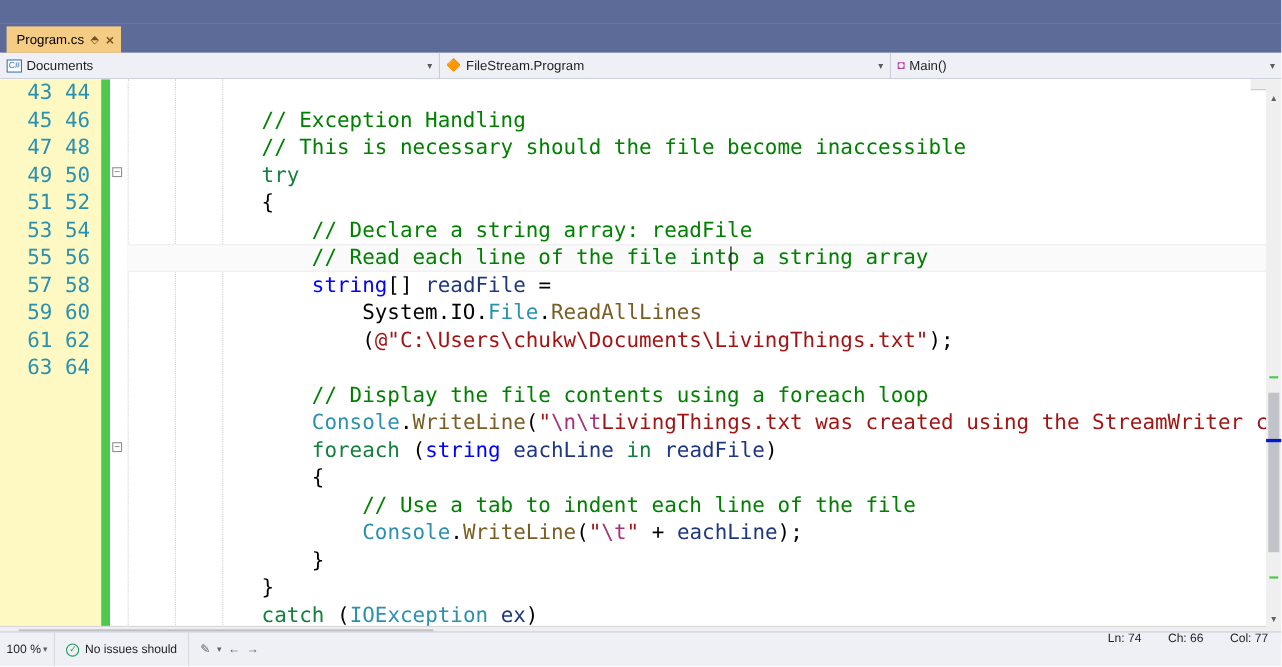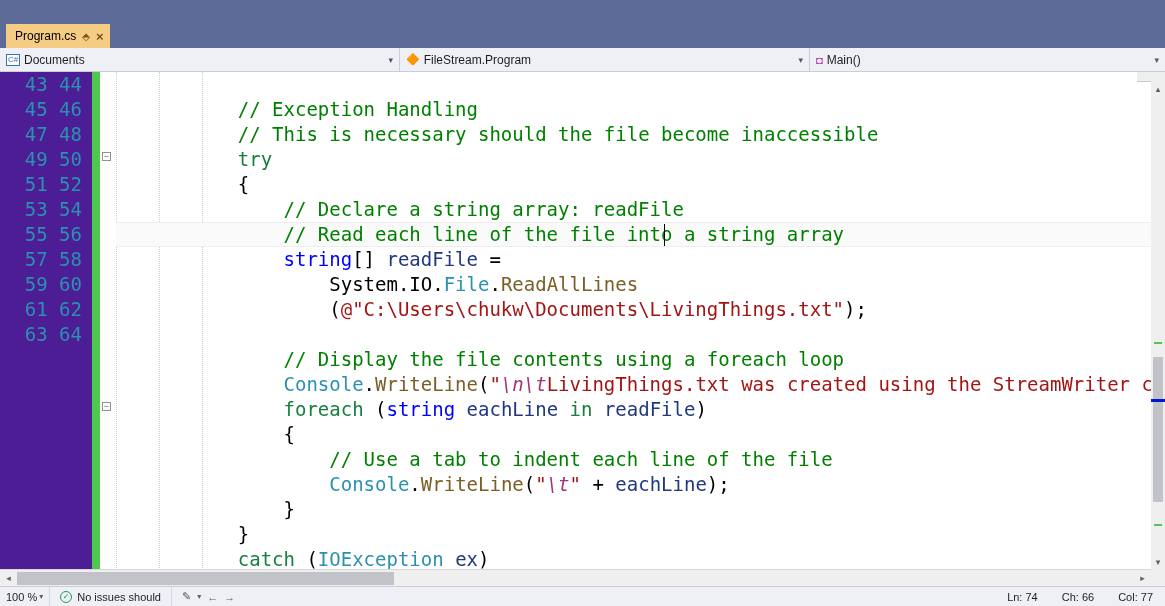--- a/index.html
+++ b/index.html
@@ -12,40 +12,40 @@
 .navbar { height:24px; background:#eef0f6; border-bottom:1px solid #c9cedb; display:flex; align-items:center; font-size:12px; color:#1e1e1e; }
 .nav-seg { display:flex; align-items:center; height:100%; border-right:1px solid #c9cedb; padding:0 6px; gap:4px; cursor:pointer; }
 .nav-seg .bolt { color:#c9a14a; font-size:11px; }
 .nav-seg .cs { width:14px; height:12px; border:1px solid #3874b3; font-size:8px; color:#3874b3; display:flex; align-items:center; justify-content:center; background:#fff; }
 .nav-seg .chev { color:#5a5a5a; font-size:9px; margin-left:auto; }
 .nav-seg.seg1 { width:400px; }
 .nav-seg.seg2 { width:410px; }
 .nav-seg.seg3 { flex:1; border-right:none; }
 .nav-seg.seg3 .cube { color:#b33ea8; font-size:11px; }
 .editor { position:absolute; top:72px; left:0; right:0; bottom:20px; background:#fff; overflow:hidden; }
-.gutter { position:absolute; left:0; top:0; bottom:0; width:92px; background:#4c1d95; }
+.gutter { position:absolute; left:0; top:0; bottom:0; width:92px; background:#fef9c3; }
 .linenums { position:absolute; left:0; width:88px; text-align:right; color:#2b91af; font-family:Consolas,monospace; font-size:19px; line-height:25px; padding-right:6px; }
 .greenbar { position:absolute; left:92px; top:0; bottom:0; width:8px; background:#4ec94e; }
 .outline { position:absolute; width:9px; height:9px; border:1px solid #919191; background:#fff; color:#666; font-size:9px; line-height:7px; text-align:center; cursor:pointer; }
 .guides { position:absolute; left:116px; top:0; bottom:0; }
 .guide { position:absolute; top:0; bottom:0; width:1px; border-left:1px dotted #d0d0d0; }
 .code { position:absolute; left:116px; top:0; right:14px; font-family:Consolas,monospace; font-size:19px; line-height:25px; white-space:pre; color:#000; }
-.c-comment{color:#008000;} .c-keyword{color:#15803d;} .c-kwblue{color:#0000ff;} .c-type{color:#2b91af;} .c-var{color:#1f377f;} .c-method{color:#795e26;} .c-string{color:#a31515;} .c-esc{color:#a43377;font-style:italic;}
+.c-comment{color:#008000;} .c-keyword{color:#15803d;} .c-kwblue{color:#0000ff;} .c-type{color:#2b91af;} .c-var{color:#1f377f;} .c-method{color:#795e26;} .c-string{color:#a31515;} .c-esc{color:#a43377;}
 .hl { position:absolute; left:116px; right:14px; height:25px; background:#fafafa; border-top:1px solid #eee; border-bottom:1px solid #eee; }
 .caret { position:absolute; width:1px; height:22px; background:#000; }
 .scroll-h { position:absolute; left:0; right:14px; bottom:0; height:17px; background:#efefef; border-top:1px solid #d8d8d8; display:flex; align-items:center; }
 .scroll-h .btn { width:17px; height:17px; display:flex; align-items:center; justify-content:center; color:#606060; font-size:9px; cursor:pointer; }
 .scroll-h .track { flex:1; height:17px; position:relative; }
 .scroll-h .thumb { position:absolute; left:0; width:377px; top:2px; height:13px; background:#c2c3c9; }
 .scroll-v { position:absolute; right:0; top:72px; bottom:20px; width:14px; background:#efefef; }
 .scroll-v .thumb { position:absolute; top:285px; height:145px; left:2px; right:2px; background:#c2c3c9; }
 .scroll-v .mark { position:absolute; left:3px; right:3px; height:2px; }
 .scroll-v .caret-mark { position:absolute; left:0; right:0; height:3px; background:#0018d4; }
 .scroll-v .btn { position:absolute; left:0; right:0; height:14px; display:flex; align-items:center; justify-content:center; color:#606060; font-size:9px; cursor:pointer; }
-.statusbar { position:absolute; left:0; right:0; bottom:0; height:20px; background:#eef0f6; border-top:1px solid #c9cedb; display:flex; align-items:center; font-size:11px; color:#1e1e1e; }
+.statusbar { position:absolute; left:0; right:0; bottom:0; height:32px; background:#eef0f6; border-top:1px solid #c9cedb; display:flex; font-size:11px; color:#1e1e1e; }
 .statusbar .zoom { padding:0 6px; display:flex; align-items:center; gap:2px; border-right:1px solid #d6d9e2; height:100%; cursor:pointer; }
 .statusbar .issues { padding:0 10px; display:flex; align-items:center; gap:5px; border-right:1px solid #d6d9e2; height:100%; cursor:pointer; }
 .statusbar .check { width:12px; height:12px; border-radius:50%; border:1.5px solid #1e9e57; color:#1e9e57; font-size:8px; display:flex; align-items:center; justify-content:center; }
 .statusbar .nav { padding:0 10px; display:flex; align-items:center; gap:6px; color:#606060; cursor:pointer; }
 .statusbar .spacer { flex:1; }
 .statusbar .pos { padding:0 12px; }
 .split { position:absolute; right:14px; top:72px; width:14px; height:10px; background:#efefef; border-bottom:1px solid #c9c9c9; cursor:ns-resize; }
 </style>
 </head>
 <body>

